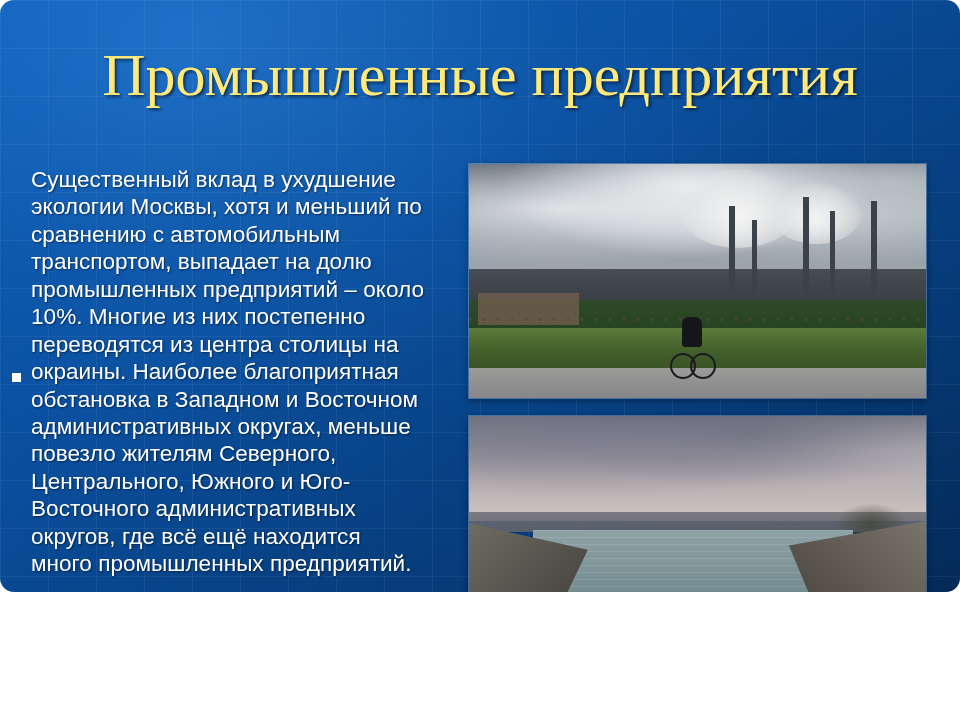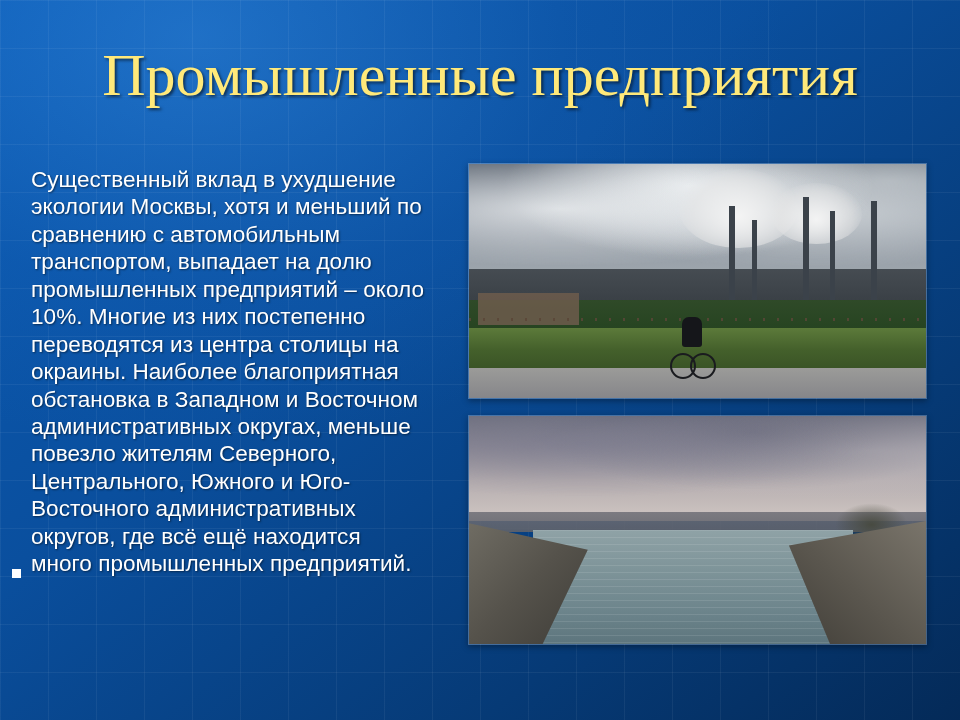--- a/index.html
+++ b/index.html
@@ -8,25 +8,26 @@
   }
   body {
     width: 960px;
     height: 720px;
     overflow: hidden;
     font-family: "Liberation Sans", sans-serif;
   }
   .slide {
     position: relative;
     width: 960px;
-    height: 720px;
+    height: 592px;
     background: #0b4f9c;
     background-image:
       linear-gradient(to bottom right, #0a5bb5 0%, #0a4f9e 40%, #063a76 75%, #042a58 100%);
     overflow: hidden;
+    border-radius: 14px;
   }
   
   .grid-overlay {
     position: absolute;
     inset: 0;
     background-image:
       repeating-linear-gradient(to right, rgba(255,255,255,0.055) 0 1px, rgba(255,255,255,0) 1px 48px),
       repeating-linear-gradient(to bottom, rgba(255,255,255,0.055) 0 1px, rgba(255,255,255,0) 1px 48px);
     pointer-events: none;
   }
@@ -52,21 +53,21 @@
     letter-spacing: 0px;
     text-shadow: 2px 2px 3px rgba(0,0,0,0.55);
     white-space: nowrap;
   }
   .body-block {
     position: absolute;
     left: 12px;
     top: 166px;
     width: 430px;
     display: flex;
-    align-items: flex-end;
+    align-items: center;
   }
   .bullet-marker {
     width: 9px;
     height: 9px;
     background: #ffffff;
     margin-top: 12px;
     margin-right: 10px;
     flex: 0 0 auto;
   }
   .bullet-text {

